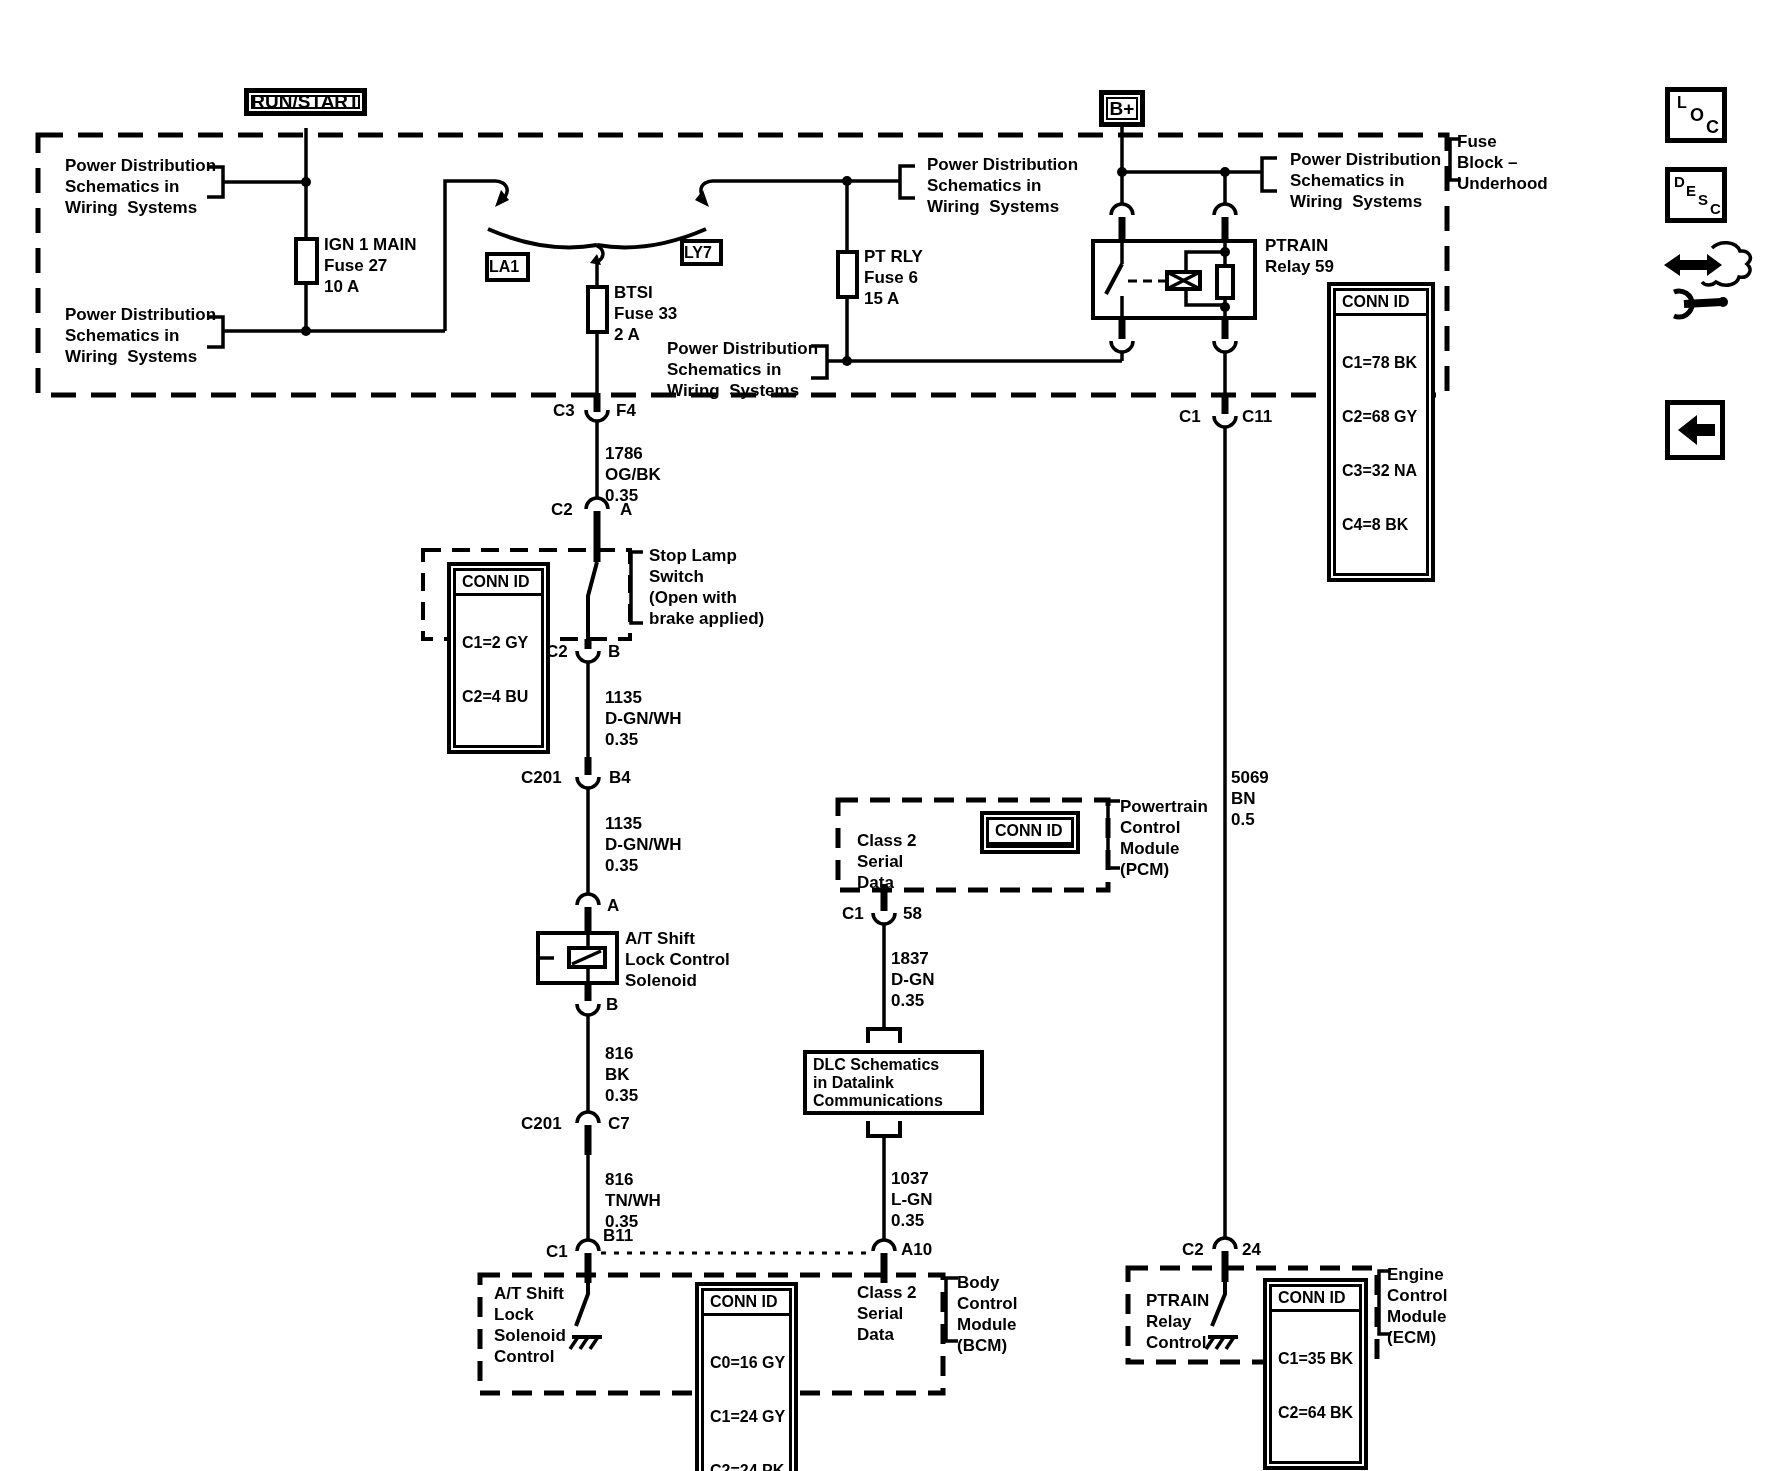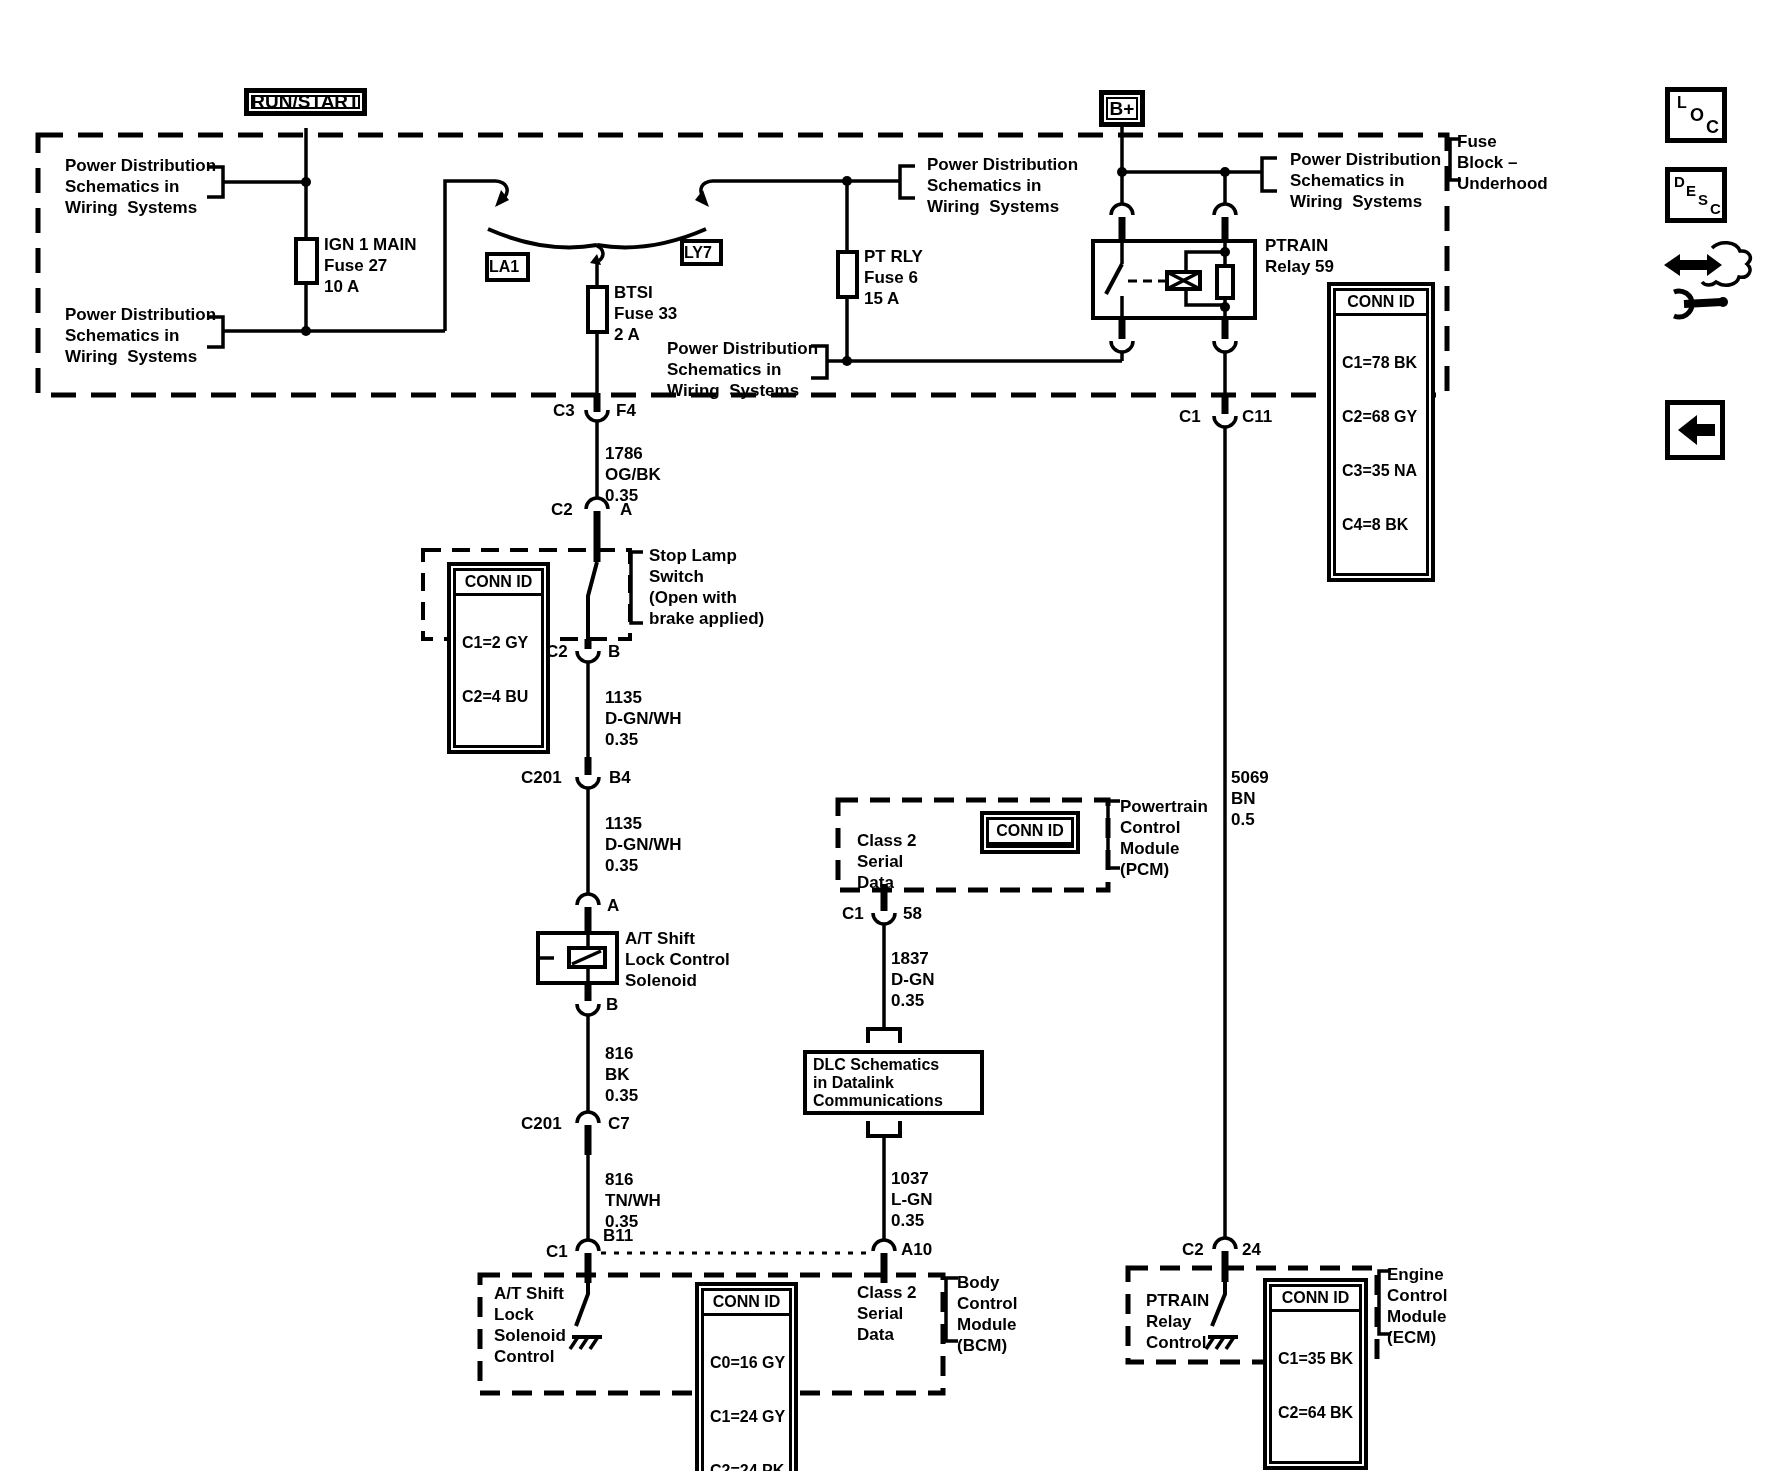--- a/index.html
+++ b/index.html
@@ -20,21 +20,21 @@
   .lbl{position:absolute;font-size:17px;line-height:21px;font-weight:700;white-space:pre}
   .cl{position:absolute;font-size:17px;font-weight:700;white-space:pre}
   .titlebox{position:absolute;border:5px solid #000;background:#fff;padding:2px}
   .titlebox .in{border:2px solid #000;padding:0 6px;font-size:19px;line-height:22px;
                 font-weight:700;white-space:pre;text-align:center;height:100%;
                 display:flex;align-items:center;justify-content:center}
   .smallbox{position:absolute;border:4px solid #000;background:#fff;display:flex;
             align-items:center;justify-content:flex-start;font-size:16px;font-weight:700}
   .connid{position:absolute;border:4px solid #000;background:#fff;padding:2px}
   .connid .in{border:3px solid #000}
-  .connid .hd{font-size:16px;font-weight:700;text-align:center;line-height:20px;
+  .connid .hd{font-size:16px;font-weight:700;line-height:20px;
               padding:1px 6px;border-bottom:3px solid #000;white-space:pre}
   .connid .rw{font-size:16px;font-weight:700;line-height:18px;padding:2px 6px 3px;white-space:pre}
   .dlcbox{position:absolute;border:4px solid #000;background:#fff;padding:2px 6px;
           font-size:16px;line-height:18px;font-weight:700;white-space:pre}
   .iconbox{position:absolute;border:5px solid #000;background:#fff}
   .iconbox span{position:absolute;font-weight:700;line-height:1}
 </style>
 </head>
 <body>
 
@@ -344,21 +344,21 @@
       </div>
     </div>
   </div>
 
   <div class="connid" style="left:1327px;top:282px;width:108px">
     <div class="in">
       <div class="hd">CONN ID</div>
       <div class="rw">
         <div>C1=78 BK</div>
         <div>C2=68 GY</div>
-        <div>C3=35 NA</div>
+        <div>C3=32 NA</div>
         <div>C4=8 BK</div>
       </div>
     </div>
   </div>
 
   <div class="connid" style="left:980px;top:811px;width:100px">
     <div class="in">
       <div class="hd">CONN ID</div>
     </div>
   </div>

